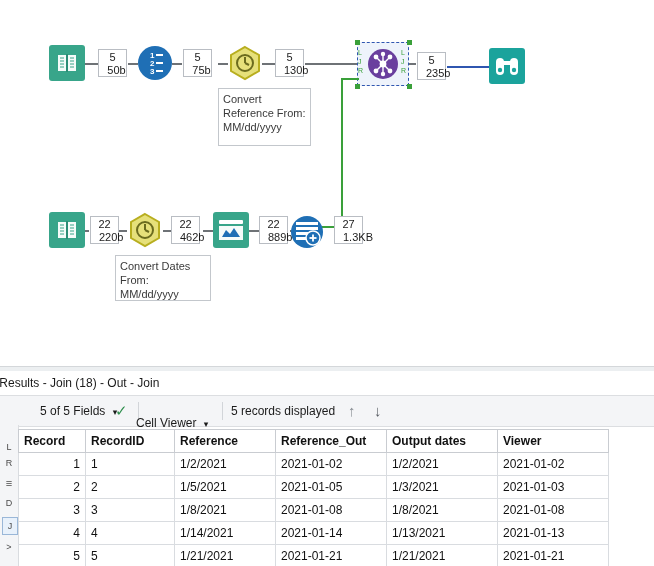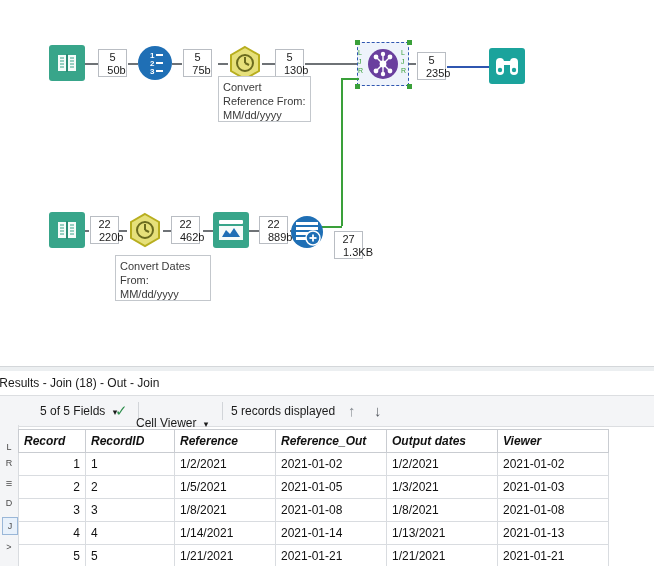--- a/index.html
+++ b/index.html
@@ -29,21 +29,21 @@
   #res-title span{margin-left:-10px;}
   #res-toolbar{position:absolute;left:0;top:24px;width:654px;height:30px;background:#f4f5f7;border-top:1px solid #dcdee1;border-bottom:1px solid #dcdee1;}
   .tb-item{position:absolute;top:0;height:30px;line-height:30px;font-size:12px;color:#1b1b1b;}
   .tb-sep{position:absolute;top:6px;width:1px;height:18px;background:#d2d5d9;}
 
   #leftrail{position:absolute;left:0;top:54px;width:18px;height:141px;background:#f4f5f7;border-right:1px solid #dcdee1;}
   .rail-btn{position:absolute;left:2px;width:14px;height:16px;font-size:9px;color:#4a4a4a;text-align:center;line-height:16px;}
 
   table{position:absolute;left:18px;top:58px;border-collapse:collapse;font-size:12px;}
   th{background:#ffffff;border:1px solid #c9ccd1;font-weight:bold;color:#111;
-     text-align:left;padding:2px 5px;height:18px;font-size:12px;font-style:italic;}
+     text-align:left;padding:2px 5px;height:18px;font-size:12px;}
   td{border:1px solid #d9dce0;padding:2px 5px;height:18px;color:#111;background:#ffffff;}
   td.num{text-align:right;border-right:1px solid #d9dce0;}
   .greenline{position:absolute;background:#3aa03a;}
 </style>
 </head>
 <body>
 
 <div id="canvas">
 
   <div class="wire" style="left:85px;top:63px;width:14px;"></div>
@@ -160,21 +160,21 @@
         <rect x="21" y="10" width="8" height="17" rx="4"></rect>
         <rect x="14" y="13" width="8" height="4"></rect>
       </g>
       <g fill="#1ba39c">
           <circle cx="11" cy="22" r="2.2"></circle>
           <circle cx="25" cy="22" r="2.2"></circle>
         </g>
     </svg>
   </div>
 
-  <div class="ann" style="left:218px;top:76px;width:93px;height:46px;white-space:pre-line;">Convert
+  <div class="ann" style="left:218px;top:88px;width:93px;height:58px;white-space:pre-line;">Convert
 Reference From:
 MM/dd/yyyy</div>
 
   <div class="greenline" style="left:341px;top:78px;width:2px;height:148px;"></div>
   <div class="greenline" style="left:341px;top:78px;width:18px;height:2px;"></div>
   <div class="greenline" style="left:322px;top:226px;width:20px;height:2px;"></div>
 
   <div class="wire" style="left:85px;top:230px;width:4px;"></div>
   <div class="wire" style="left:119px;top:230px;width:8px;"></div>
   <div class="wire" style="left:163px;top:230px;width:8px;"></div>
@@ -250,21 +250,21 @@
         <rect x="7" y="23" width="22" height="3"></rect>
       </g>
       <circle cx="24" cy="24" r="7" fill="#1f6fb5" stroke="#ffffff" stroke-width="1.5"></circle>
       <g stroke="#ffffff" stroke-width="1.8">
         <line x1="24" y1="20.5" x2="24" y2="27.5"></line>
           <line x1="20.5" y1="24" x2="27.5" y2="24"></line>
       </g>
     </svg>
   </div>
 
-  <div class="cnt" style="left:334px;top:231px;">
+  <div class="cnt" style="left:334px;top:216px;">
     <span>27</span>
     <span class="c2">1.3KB</span>
   </div>
 
   <div class="ann" style="left:115px;top:255px;width:96px;height:46px;white-space:pre-line;">Convert Dates
 From:
 MM/dd/yyyy</div>
 
 </div>
 

